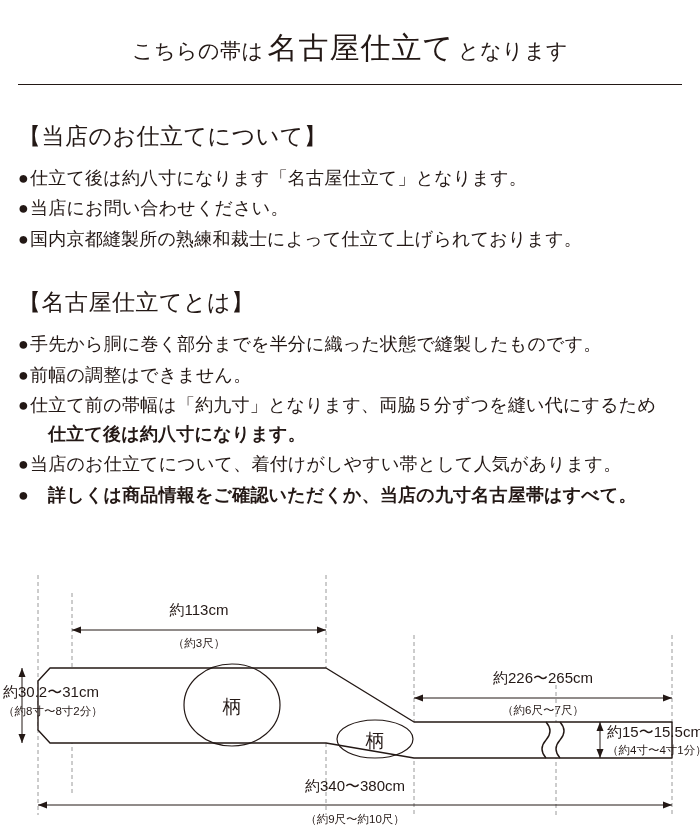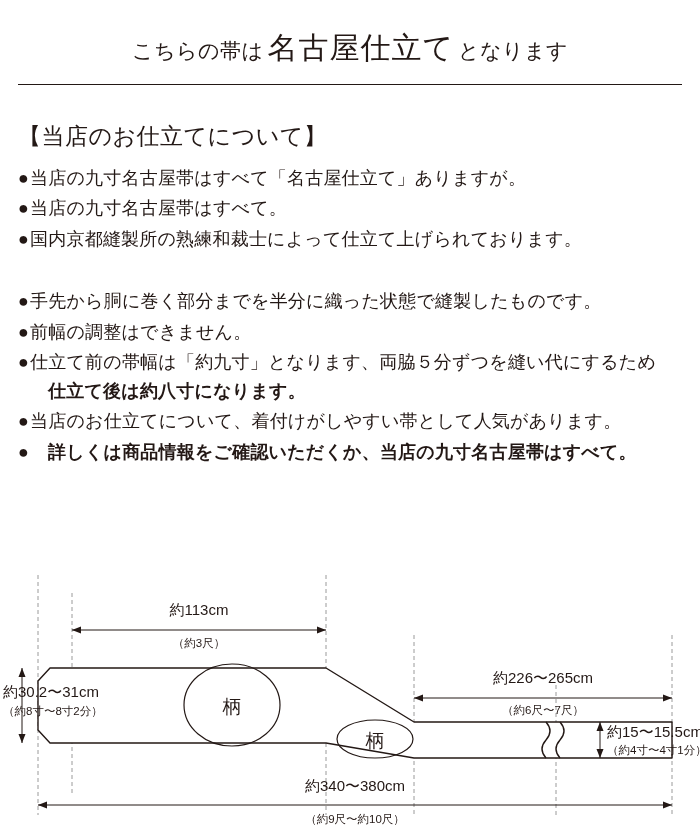--- a/index.html
+++ b/index.html
@@ -122,34 +122,35 @@
   <div class="header-rule"></div>
 </div>
 
 <div class="content">
 
   <div class="section">
     <div class="section-title">【当店のお仕立てについて】</div>
     <ul class="bullet-list">
       <li>
         <span class="bullet-mark">●</span>
-        <span class="bullet-text">当店の九寸名古屋帯はすべて「名古屋仕立て」ありますが。</span>
-      </li>
-      <li>
-        <span class="bullet-mark">●</span>
-        <span class="bullet-text">当店の九寸名古屋帯はすべて。</span>
+        <span class="bullet-text">仕立て後は約八寸になります「名古屋仕立て」となります。</span>
+      </li>
+      <li>
+        <span class="bullet-mark">●</span>
+        <span class="bullet-text">当店にお問い合わせください。</span>
       </li>
       <li>
         <span class="bullet-mark">●</span>
         <span class="bullet-text">国内京都縫製所の熟練和裁士によって仕立て上げられております。</span>
       </li>
     </ul>
   </div>
 
   <div class="section" style="margin-top:34px;">
+    <div class="section-title">【名古屋仕立てとは】</div>
     <ul class="bullet-list">
       <li>
         <span class="bullet-mark">●</span>
         <span class="bullet-text">手先から胴に巻く部分までを半分に織った状態で縫製したものです。</span>
       </li>
       <li>
         <span class="bullet-mark">●</span>
         <span class="bullet-text">前幅の調整はできません。</span>
       </li>
       <li>

